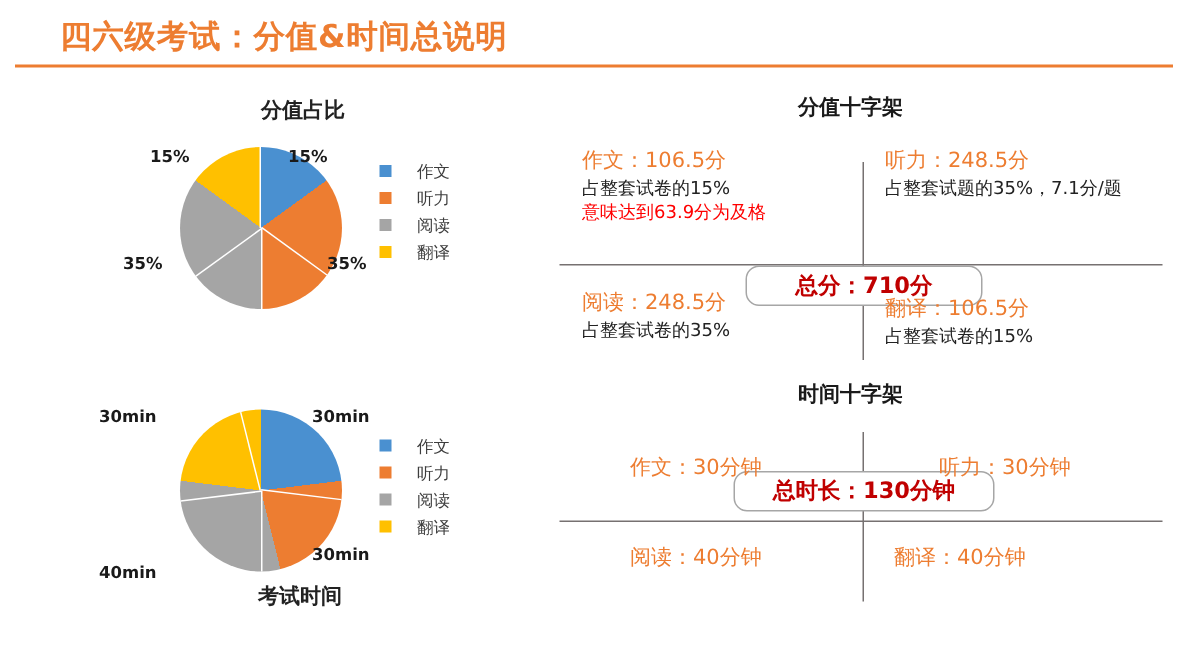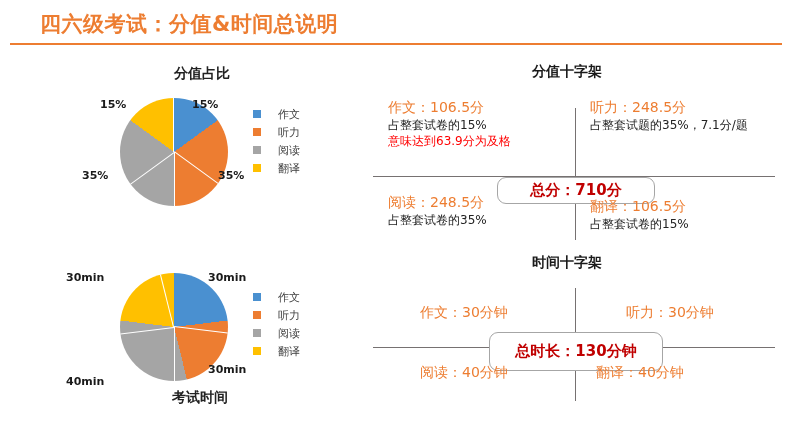--- a/index.html
+++ b/index.html
@@ -260,21 +260,21 @@
     <div class="quad-sub">占整套试卷的15%</div>
   </div>
 </div>
 
 <div>
   <div class="cross-title" style="left:508px; top:254px;">时间十字架</div>
 
   <div class="cross-hline" style="left:373px; top:347px; width:402px;"></div>
   <div class="cross-vline" style="left:575px; top:288px; height:113px;"></div>
 
-  <div class="cross-center" style="left:489px; top:332px; width:174px; height:39px;">总时长：130分钟</div>
+  <div class="cross-center" style="left:489px; top:314px; width:174px; height:27px;">总时长：130分钟</div>
 
   <div class="quad" style="left:420px; top:302px;">
     <div class="quad-head">作文：30分钟</div>
   </div>
 
   <div class="quad" style="left:596px; top:302px;margin-left:30px;">
     <div class="quad-head">听力：30分钟</div>
   </div>
 
   <div class="quad" style="left:420px; top:362px;">

